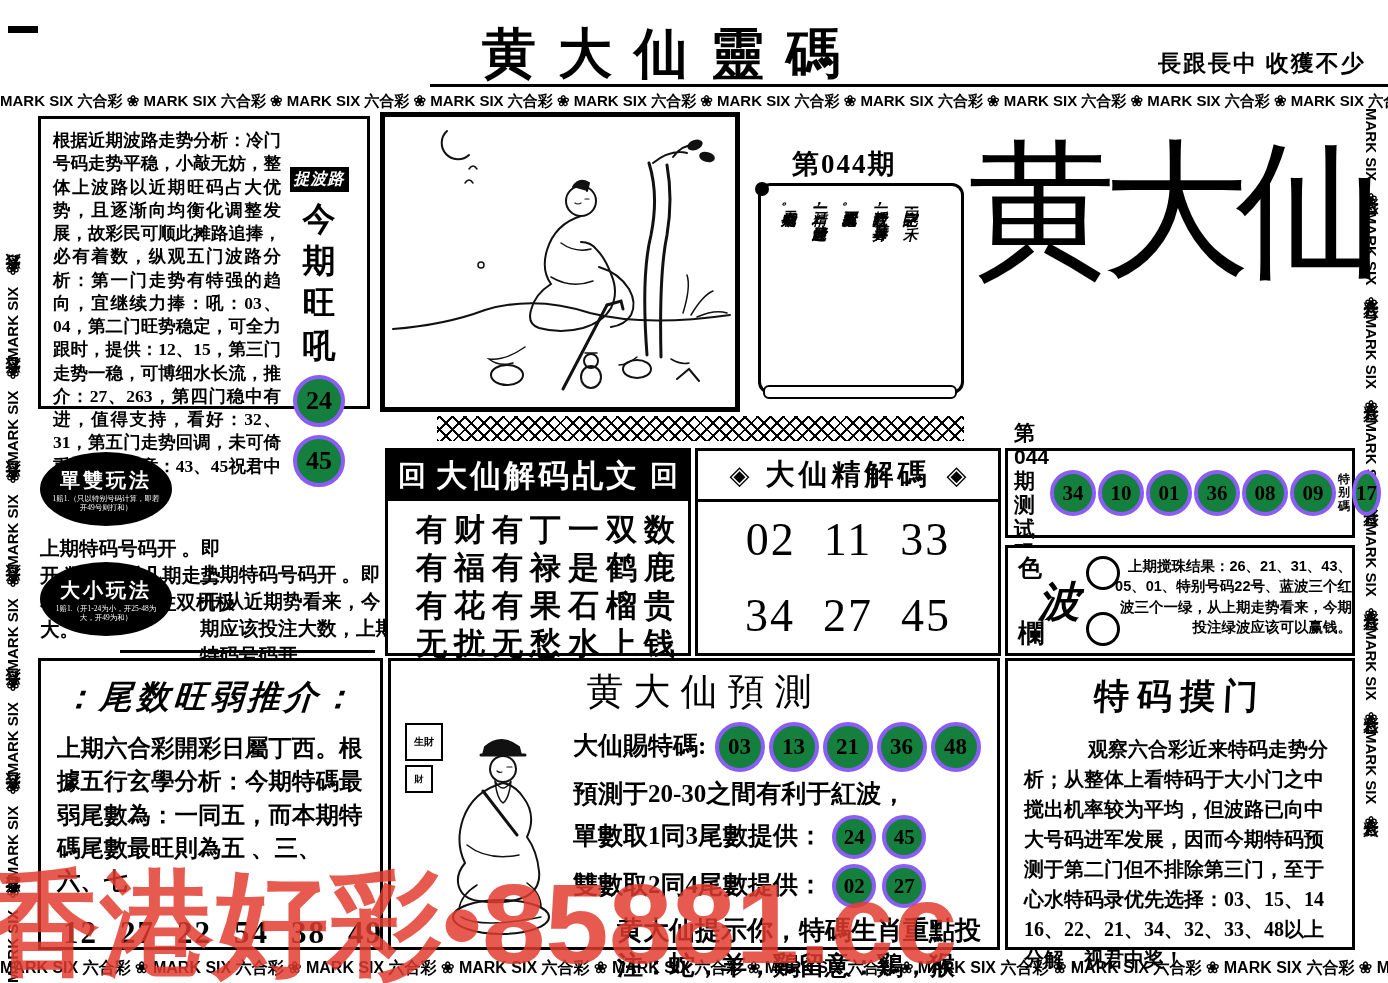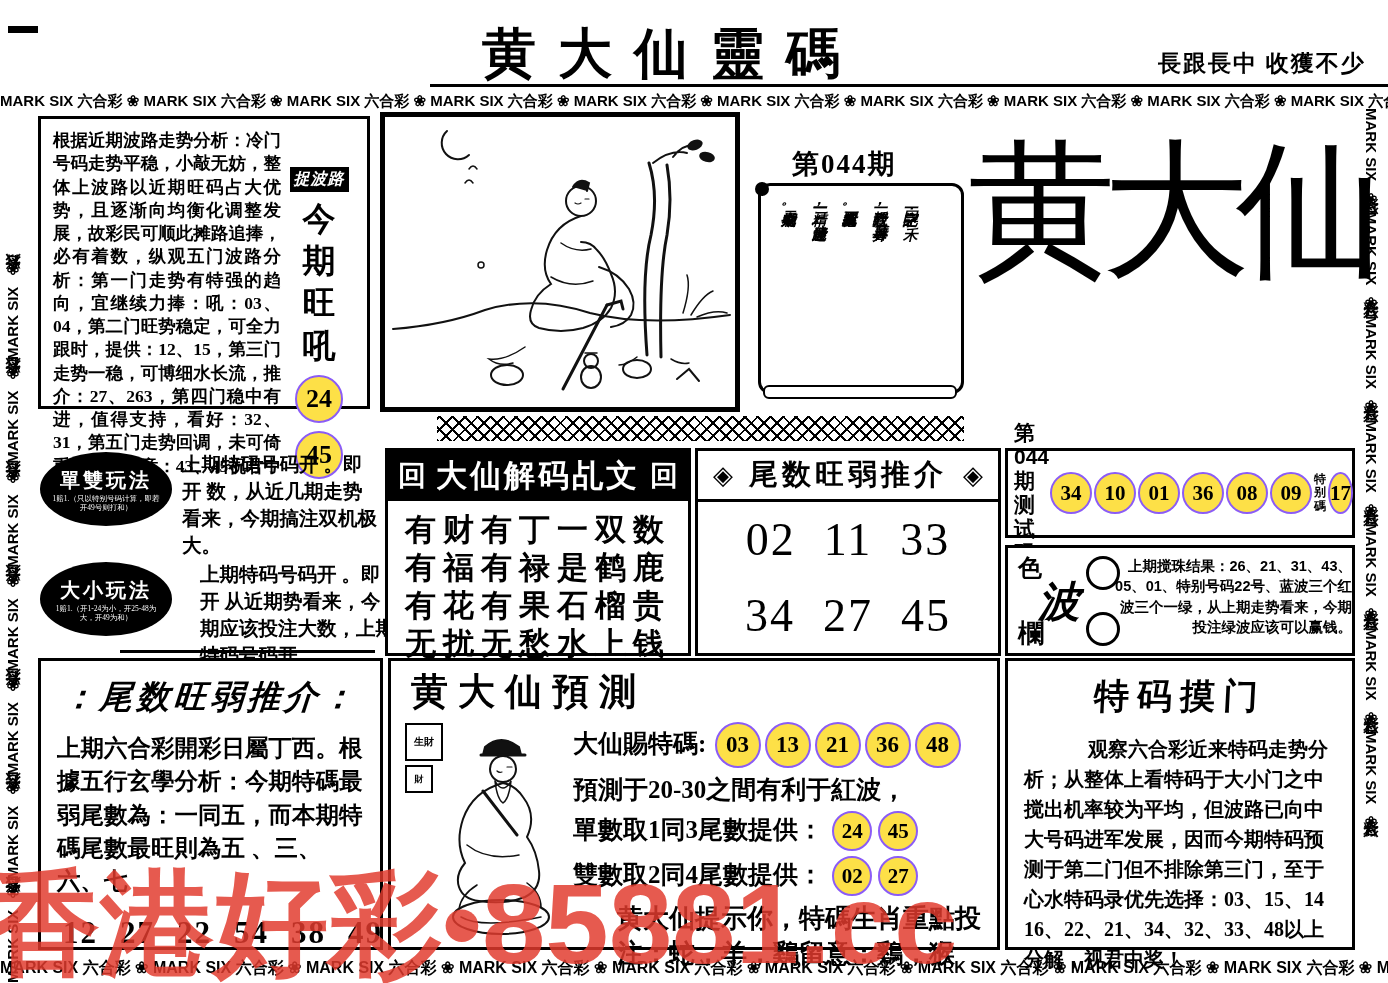--- a/index.html
+++ b/index.html
@@ -18,21 +18,21 @@
   #slogan{font-size:23px;font-weight:bold;letter-spacing:2px;white-space:nowrap;}
   .hline{background:#000;}
   
   #wave-box{display:flex;padding:10px 8px 8px 12px;}
   #wave-text{font-size:17.5px;font-weight:bold;line-height:1.33;width:228px;text-align:justify;}
   #wave-side{width:76px;display:flex;flex-direction:column;align-items:center;padding-top:38px;}
   #wave-tag{background:#000;color:#fff;font-size:16px;font-weight:bold;padding:2px 4px;
             letter-spacing:1px;font-style:italic;}
   .vchar{display:block;font-size:33px;font-weight:bold;line-height:1.28;}
   .num-circle{display:inline-flex;align-items:center;justify-content:center;
-              border:2px solid #8b5cf6;border-radius:50%;font-weight:bold;background:#fde047;}
+              border:4px solid #8b5cf6;border-radius:50%;font-weight:bold;background:#15803d;}
   .c46{width:44px;height:44px;font-size:26px;margin-top:8px;}
   .c40{width:38px;height:38px;font-size:21px;margin:0 1px;}
   .c44{width:42px;height:42px;font-size:23px;margin:0 2px;text-align:center;}
   .c36{width:36px;height:36px;font-size:21px;margin:0 3px;}
   
   #pic-box{border:5px solid #000;box-sizing:border-box;background:#fff;}
   
   #scroll{border:3px solid #000;border-radius:12px;}
   #scroll-text{writing-mode:vertical-rl;font-size:14.5px;font-weight:bold;font-style:italic;
                padding:14px 12px;height:170px;line-height:2.1;}
@@ -48,21 +48,21 @@
   .oval{width:132px;height:74px;background:#000;color:#fff;border-radius:50%;
         display:flex;flex-direction:column;align-items:center;justify-content:center;}
   .oval .t{font-size:20px;font-weight:bold;letter-spacing:3px;}
   .oval .n{font-size:7.5px;line-height:1.2;text-align:center;width:110px;}
   .play-text{font-size:19.5px;font-weight:bold;line-height:1.38;width:198px;}
   
   #poem-head{background:#000;color:#fff;height:50px;display:flex;align-items:center;
              justify-content:center;gap:10px;}
   #poem-head .ttl{font-size:31px;font-weight:bold;letter-spacing:3px;}
   #poem-head .sq{font-size:28px;font-weight:bold;}
-  #poem-body{padding:10px 6px;text-align:center;}
+  #poem-body{padding:10px 6px;text-align:right;}
   #poem-body .vline{display:block;font-size:31px;font-weight:bold;letter-spacing:7px;line-height:1.23;}
   
   #precise-head{height:48px;border-bottom:3px solid #000;display:flex;align-items:center;
                 justify-content:center;gap:16px;}
   #precise-head .ttl{font-size:29px;font-weight:bold;letter-spacing:4px;}
   #precise-head .dia{font-size:26px;}
   .precise-row{font-size:46px;letter-spacing:2px;text-align:center;}
   .precise-row span{margin:0 14px;}
   
   #test-box{display:flex;align-items:center;padding:4px 6px;}
@@ -76,21 +76,21 @@
   #cw-char3{font-size:26px;font-weight:bold;}
   .ring{display:inline-block;border:3px solid #000;border-radius:50%;width:28px;height:28px;}
   #cw-body{font-family:"Liberation Sans", sans-serif;font-size:14.5px;font-weight:bold;line-height:1.4;width:238px;}
   
   #tail-title{font-size:33px;font-weight:bold;font-style:italic;letter-spacing:4px;text-align:center;
               margin-top:14px;transform:skewX(-4deg);}
   #tail-body{font-size:23.5px;font-weight:bold;line-height:1.42;padding:12px 14px 0 16px;}
   #tail-nums{font-size:31px;font-weight:bold;letter-spacing:2px;padding-left:22px;margin-top:16px;}
   #tail-nums span{margin-right:22px;}
   
-  #pred-title{font-size:37px;font-weight:bold;letter-spacing:10px;margin-top:6px;padding-left:20px;}
+  #pred-title{font-size:37px;font-weight:normal;letter-spacing:10px;text-align:center;margin-top:6px;padding-left:20px;}
   .pred-line{font-size:25px;font-weight:bold;margin:5px 0;}
   #pred-seal .seal{border:2px solid #000;font-size:10px;font-weight:bold;width:34px;height:34px;
        display:flex;align-items:center;justify-content:center;margin-bottom:4px;}
   
   #sg-title{font-size:35px;font-weight:bold;letter-spacing:8px;text-align:center;margin-top:12px;
             transform:skewX(-3deg);}
   #sg-body{font-size:20px;font-weight:bold;line-height:1.5;padding:14px 16px 0 16px;text-indent:3.2em;}
   
   #watermark{color:#e23b2e;font-family:"Liberation Sans", sans-serif;font-weight:900;
              font-size:114px;letter-spacing:0px;white-space:nowrap;opacity:.84;z-index:60;}
@@ -172,21 +172,21 @@
         <span class="vline">一字記之曰：禾</span>
         <span class="vline">靜觀一六，頂替并三二</span>
         <span class="vline">進率三七反面折。</span>
         <span class="vline">一精三一，通能發達，</span>
         <span class="vline">今期看中二六九。</span>
       </div>
   </div>
 
   <div class="abs" id="logo" style="left:968px;top:112px;">黄大仙</div>
 
-  <div class="abs" style="left:40px;top:452px;display:flex;gap:10px;">
+  <div class="abs" style="left:40px;top:452px;display:flex;gap:10px;flex-direction:column;">
     <div class="oval">
       <div class="t">單雙玩法</div>
       <div class="n">1赔1.（只以特别号码计算，即若开49号则打和）</div>
     </div>
     <div class="play-text">上期特码号码开 。即开 数，从近几期走势看来，今期搞注双机极大。</div>
   </div>
 
   <div class="abs" style="left:40px;top:562px;display:flex;gap:28px;">
     <div class="oval">
       <div class="t">大小玩法</div>
@@ -206,21 +206,21 @@
         <span class="vline">有财有丁一双数</span>
         <span class="vline">有福有禄是鹤鹿</span>
         <span class="vline">有花有果石榴贵</span>
         <span class="vline">无扰无愁水上钱</span>
       </div>
   </div>
 
   <div class="abs bx" style="left:695px;top:448px;width:306px;height:208px;display:flex;flex-direction:column;">
     <div id="precise-head">
       <span class="dia">◈</span>
-      <span class="ttl">尾数旺弱推介</span>
+      <span class="ttl">大仙精解碼</span>
       <span class="dia">◈</span>
     </div>
     <div style="flex:1;display:flex;flex-direction:column;justify-content:space-around;">
       <div class="precise-row"><span>02</span><span>11</span><span>33</span></div>
       <div class="precise-row"><span>34</span><span>27</span><span>45</span></div>
     </div>
   </div>
 
   <div class="abs bx" id="test-box" style="left:1005px;top:448px;width:350px;height:90px;">
     <div id="test-label">

